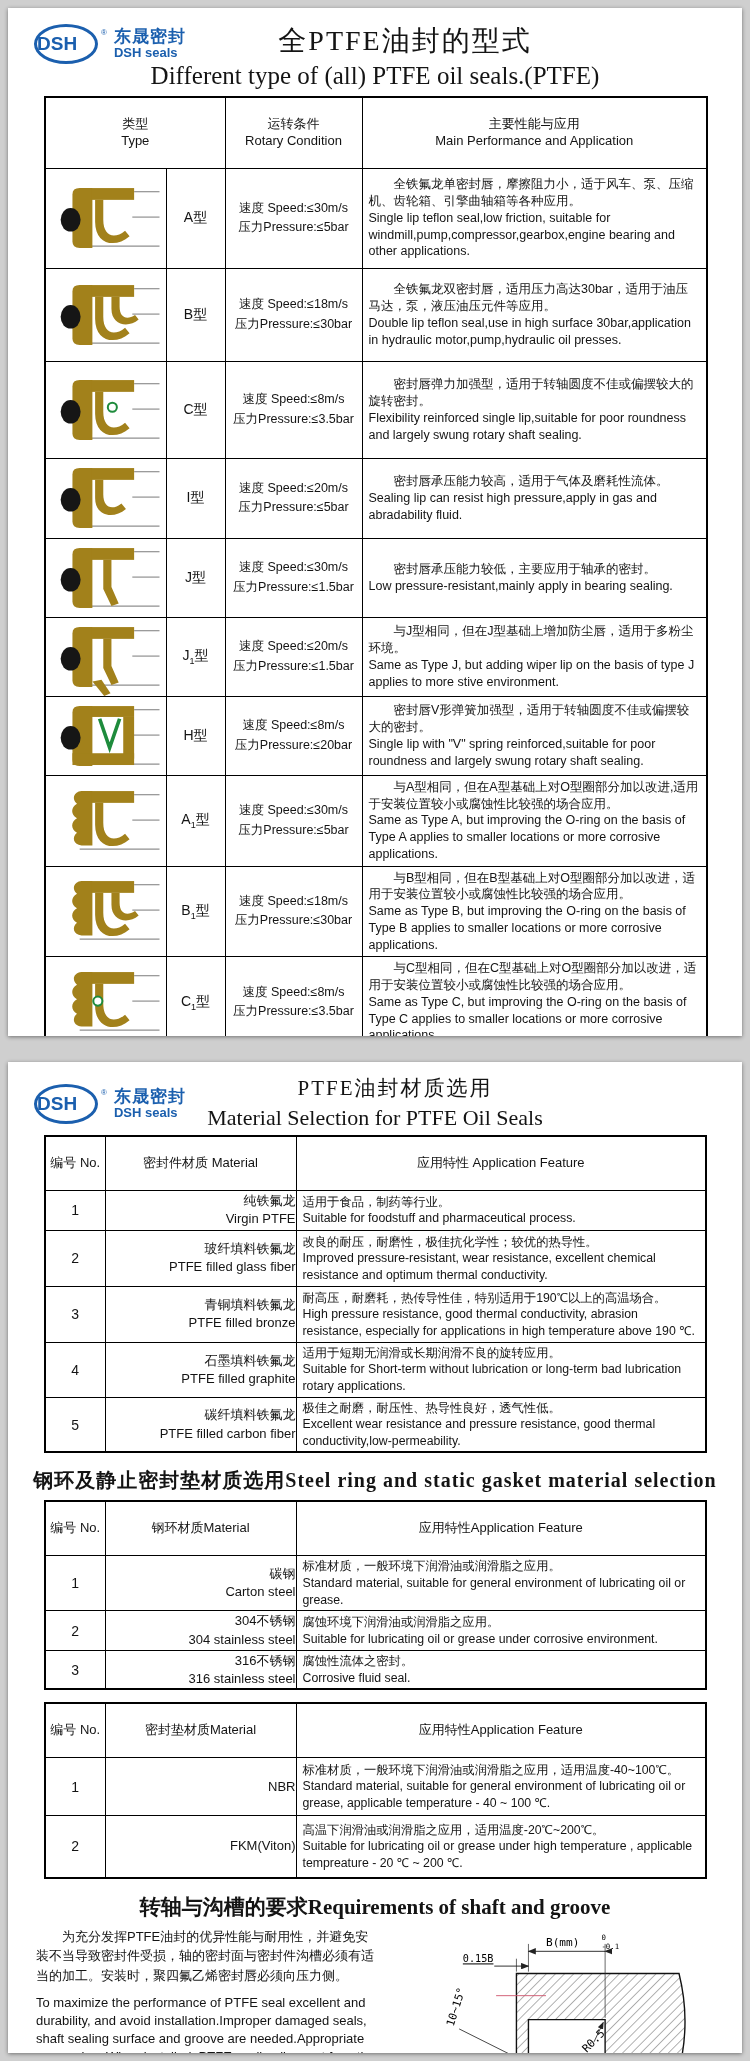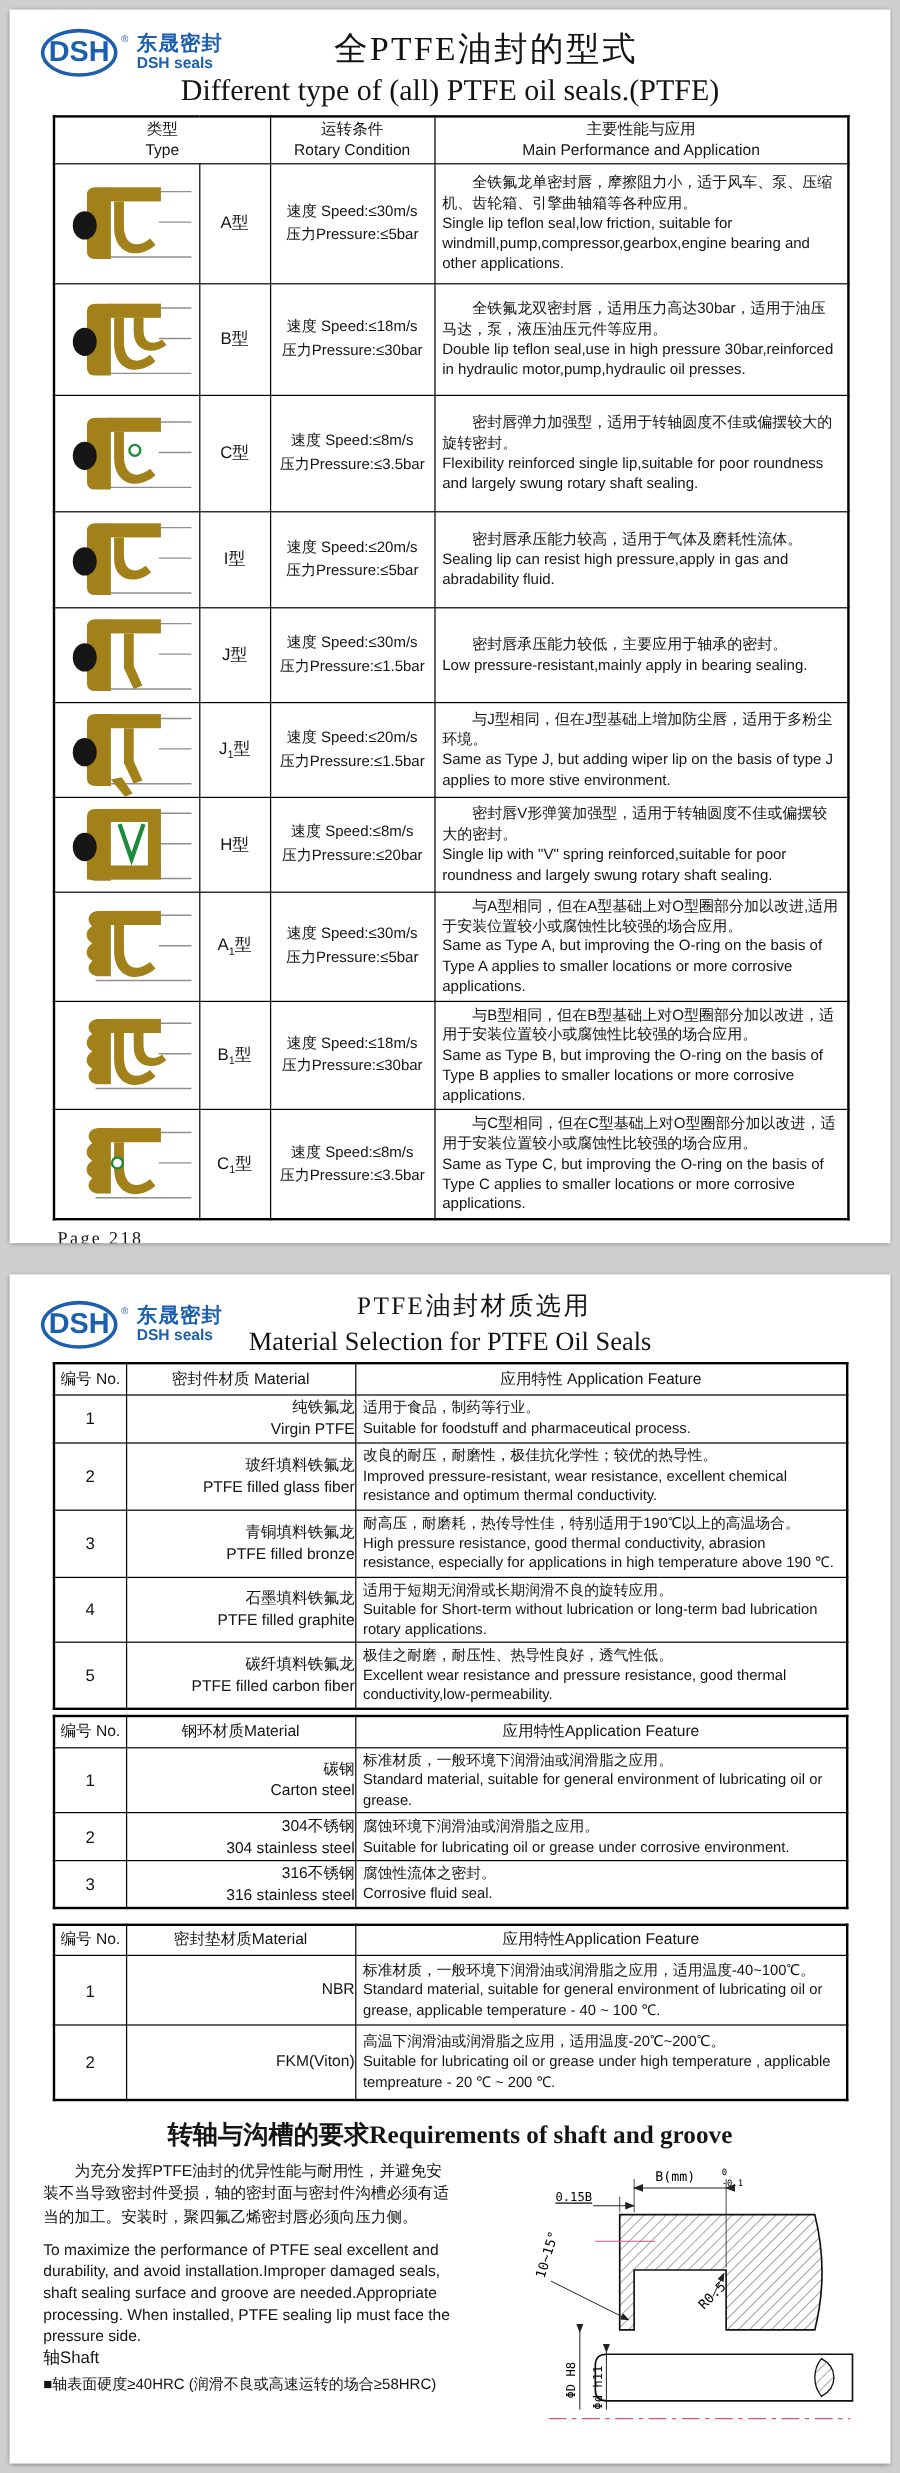--- a/index.html
+++ b/index.html
@@ -3,35 +3,35 @@
 <meta charset="utf-8">
 <style>
 *{box-sizing:border-box;margin:0;padding:0}
 html,body{width:750px;background:#cfcfcf}
 body{height:2061px;position:relative;font-family:"Liberation Sans",sans-serif;color:#141414}
 .page{position:absolute;left:8px;width:734px;background:#fff;box-shadow:0 1px 4px rgba(0,0,0,.45);overflow:hidden}
 .page1{top:8px;height:1028px}
 .page2{top:1062px;height:991px}
 
 .logo{position:absolute;left:26px;display:flex;align-items:center;gap:5px;color:#1b5fae}
-.logo-oval{border:3px solid #1b5fae;border-radius:50%;width:64px;height:40px;display:flex;align-items:center;justify-content:center;font-weight:bold;font-size:24px;font-style:normal}
+.logo-oval{border:3px solid #1b5fae;border-radius:50%;width:64px;height:40px;display:flex;align-items:center;justify-content:flex-start;font-weight:bold;font-size:19px;font-style:normal}
 .logo-reg{font-size:8px;vertical-align:top;position:relative;top:-12px;left:-2px}
 .logo-cn{font-size:17px;font-weight:bold;letter-spacing:1px;line-height:1.1}
 .logo-en{font-size:13px;font-weight:bold;line-height:1.1}
 
 .titles{padding-top:14px;text-align:center;font-family:"Liberation Serif",serif}
 .t1-cn{font-size:28px;letter-spacing:2px;padding-left:60px}
 .t1-en{font-size:25px;margin-top:2px}
 .page2 .titles{padding-top:12px}
 .t2-cn{font-size:21px;letter-spacing:2px;padding-left:40px}
 .t2-en{font-size:22px;margin-top:3px}
 
 table{border-collapse:collapse;table-layout:fixed;border:2px solid #000;margin-left:36px}
 th,td{border:1px solid #000;vertical-align:middle}
-th{font-weight:normal;font-size:13px;line-height:1.3;padding:2px 0;text-align:center}
+th{font-weight:normal;font-size:13px;line-height:1.3;padding:18px 0;text-align:center}
 #seal-table{width:662px;margin-top:6px}
 .seal-cell{text-align:center}
 .seal-cell svg{display:block;margin:0 auto}
 .type-cell{text-align:center;font-size:14px}
 .type-cell sub{font-size:9px}
 .cond-cell{text-align:center;font-size:12.5px;line-height:1.55}
 .desc-cell{font-size:12.5px;line-height:1.34;padding:3px 6px}
 .desc-cn{text-indent:2em}
 .mtable{width:661px;margin-top:4px}
 .no-cell{text-align:center;font-size:14px}
@@ -133,21 +133,21 @@
               <ellipse cx="20" cy="45" rx="11" ry="13" fill="#161616"></ellipse>
             </svg>
           </td>
           <td class="type-cell">B型</td>
           <td class="cond-cell">
             <div>速度 Speed:≤18m/s</div>
             <div>压力Pressure:≤30bar</div>
           </td>
           <td class="desc-cell">
             <div class="desc-cn">全铁氟龙双密封唇，适用压力高达30bar，适用于油压马达，泵，液压油压元件等应用。</div>
-            <div class="desc-en">Double lip teflon seal,use in high pressure 30bar,reinforced in hydraulic motor,pump,hydraulic oil presses.</div>
+            <div class="desc-en">Double lip teflon seal,use in high surface 30bar,application in hydraulic motor,pump,hydraulic oil presses.</div>
           </td>
         </tr>
         <tr style="height: 97px;">
           <td class="seal-cell">
             <svg width="108" height="78" viewBox="0 0 118 86">
               <g stroke="#8f8f8f" stroke-width="1.3">
                 <line x1="90" y1="14" x2="118" y2="14"></line>
                 <line x1="88" y1="42" x2="118" y2="42"></line>
                 <line x1="30" y1="74" x2="118" y2="74"></line>
               </g>
@@ -425,20 +425,21 @@
             <div>PTFE filled carbon fiber</div>
           </td>
           <td class="feat-cell">
             <div>极佳之耐磨，耐压性、热导性良好，透气性低。</div>
             <div>Excellent wear resistance and pressure resistance, good thermal conductivity,low-permeability.</div>
           </td>
         </tr>
       </tbody>
   </table>
 
+  <div class="section-title">钢环及静止密封垫材质选用Steel ring and static gasket material selection</div>
 
   <table class="mtable">
     <colgroup>
         <col style="width:60px">
         <col style="width:191px">
         <col style="width:410px">
       </colgroup>
     <thead>
         <tr style="height:26px">
       <th>编号 No.</th>

